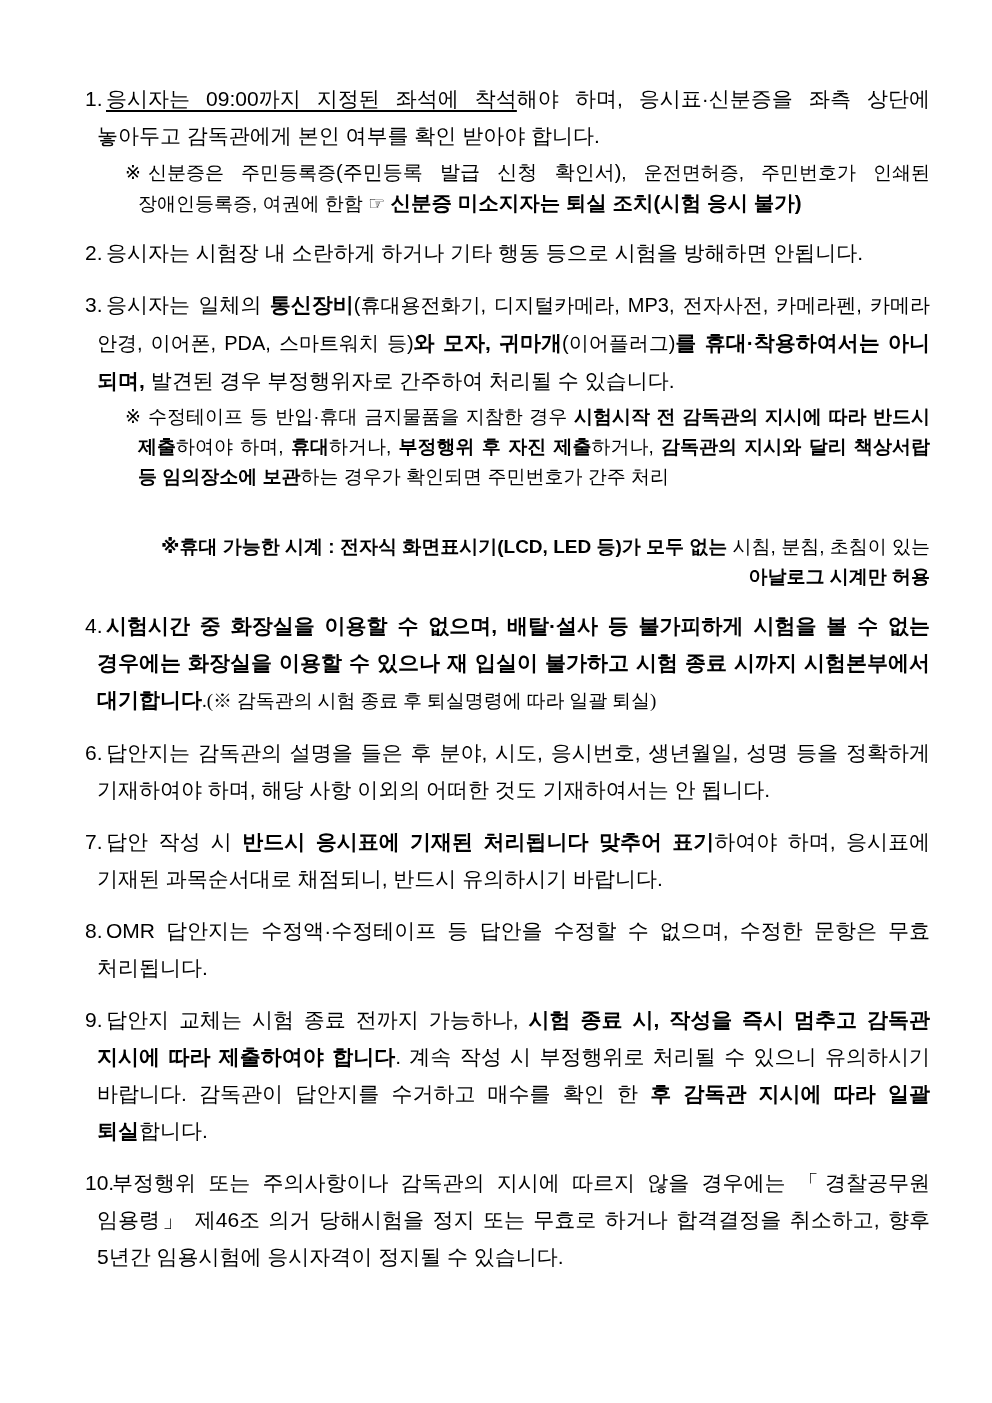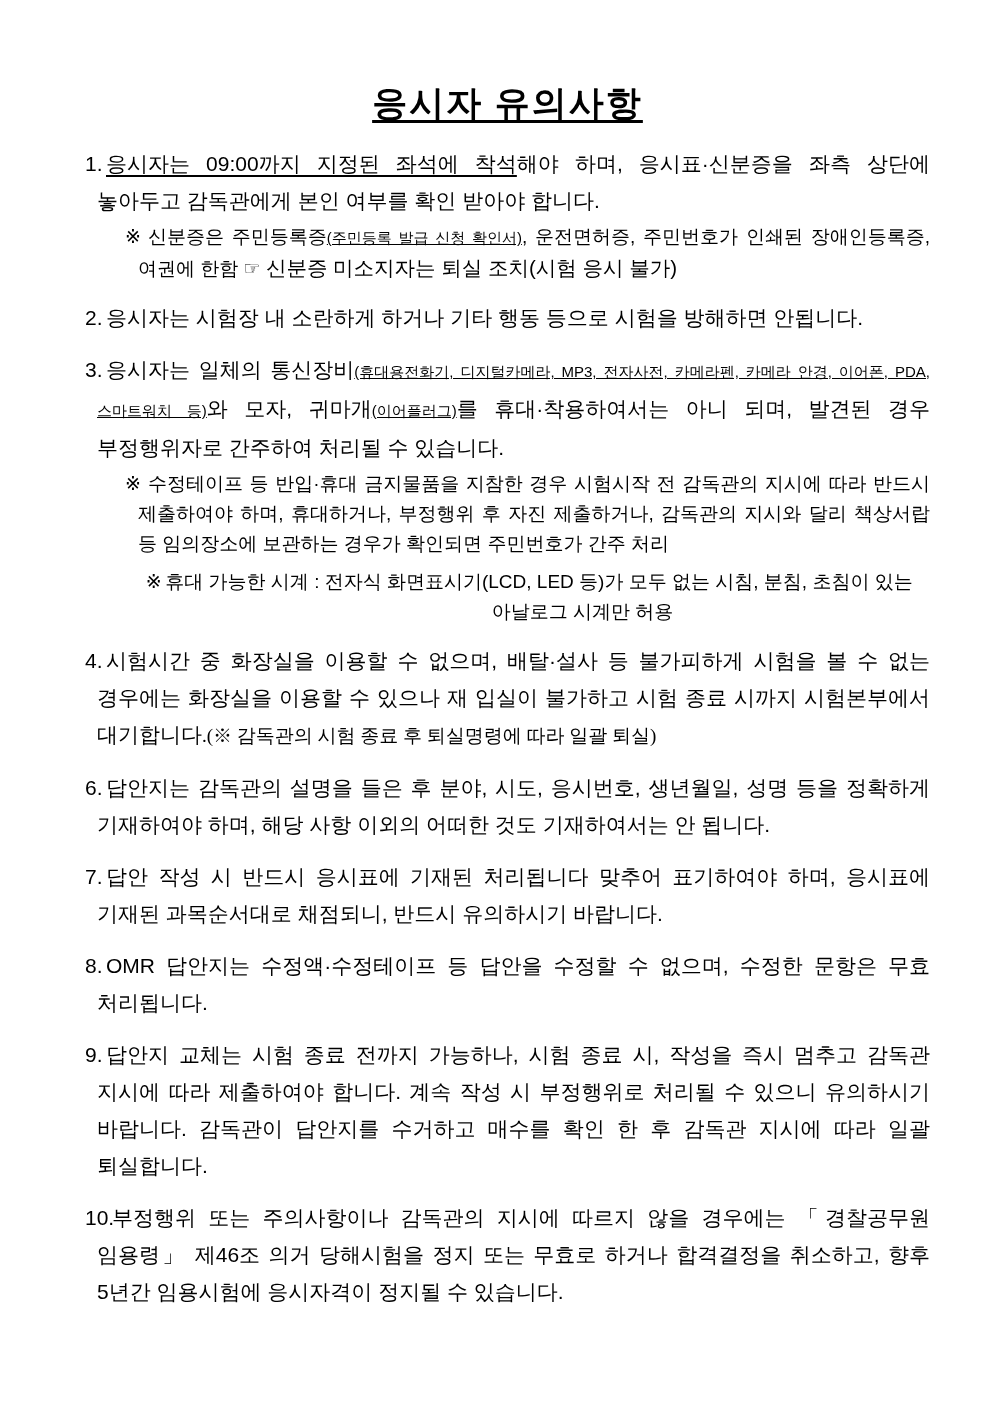--- a/index.html
+++ b/index.html
@@ -51,38 +51,37 @@
     text-indent: -13px;
     font-size: 19px;
     line-height: 30px;
     text-align: justify;
     word-break: keep-all;
   }
   .note:last-child { margin-bottom: 0; }
   .note--deep {
     margin-left: 150px;
     text-indent: -110px;
-    text-align: center;
+    text-align: right;
   }
   .marker {
     display: inline-block;
     width: 23px;
     text-indent: 0;
   }
-  .b  { font-weight: 400; }
+  .b  { font-weight: 700; margin-top: 32px; }
   .u  { text-decoration: underline; text-underline-offset: 4px; }
-  .sm { font-size: 15px; text-decoration: underline; }
+  .sm { font-size: 20px; }
   .mid{ font-size: 19px; font-weight: 400; font-family: Liberation Serif, serif; }
   .lg { font-size: 20.5px; }
 </style>
 </head>
 <body>
 
 <div class="doc">
-  <h1 class="title">응시자 유의사항</h1>
   <div id="items">
       <div class="item">
         <p class="item-p"><span class="num">1.</span><span class="u">응시자는 09:00까지 지정된 좌석에 착석</span><span>해야 하며, 응시표·신분증을 좌측 상단에 놓아두고 감독관에게 본인 여부를 확인 받아야 합니다.</span></p>
         <p class="note"><span class="marker">※</span><span>신분증은 주민등록증</span><span class="sm">(주민등록 발급 신청 확인서)</span><span>, 운전면허증, 주민번호가 인쇄된 장애인등록증, 여권에 한함  </span><span>☞ </span><span class="b lg">신분증 미소지자는 퇴실 조치(시험 응시 불가)</span></p>
       </div>
       <div class="item">
         <p class="item-p"><span class="num">2.</span><span>응시자는 시험장 내 소란하게 하거나 기타 행동 등으로 시험을 방해하면 안됩니다.</span></p>
       </div>
       <div class="item">
         <p class="item-p"><span class="num">3.</span><span>응시자는 일체의 </span><span class="b">통신장비</span><span class="sm">(휴대용전화기, 디지털카메라, MP3, 전자사전, 카메라펜, 카메라 안경, 이어폰, PDA, 스마트워치 등)</span><span class="b">와 모자, 귀마개</span><span class="sm">(이어플러그)</span><span class="b">를 휴대·착용하여서는 아니 되며,</span><span> 발견된 경우 부정행위자로 간주하여 처리될 수 있습니다.</span></p>

